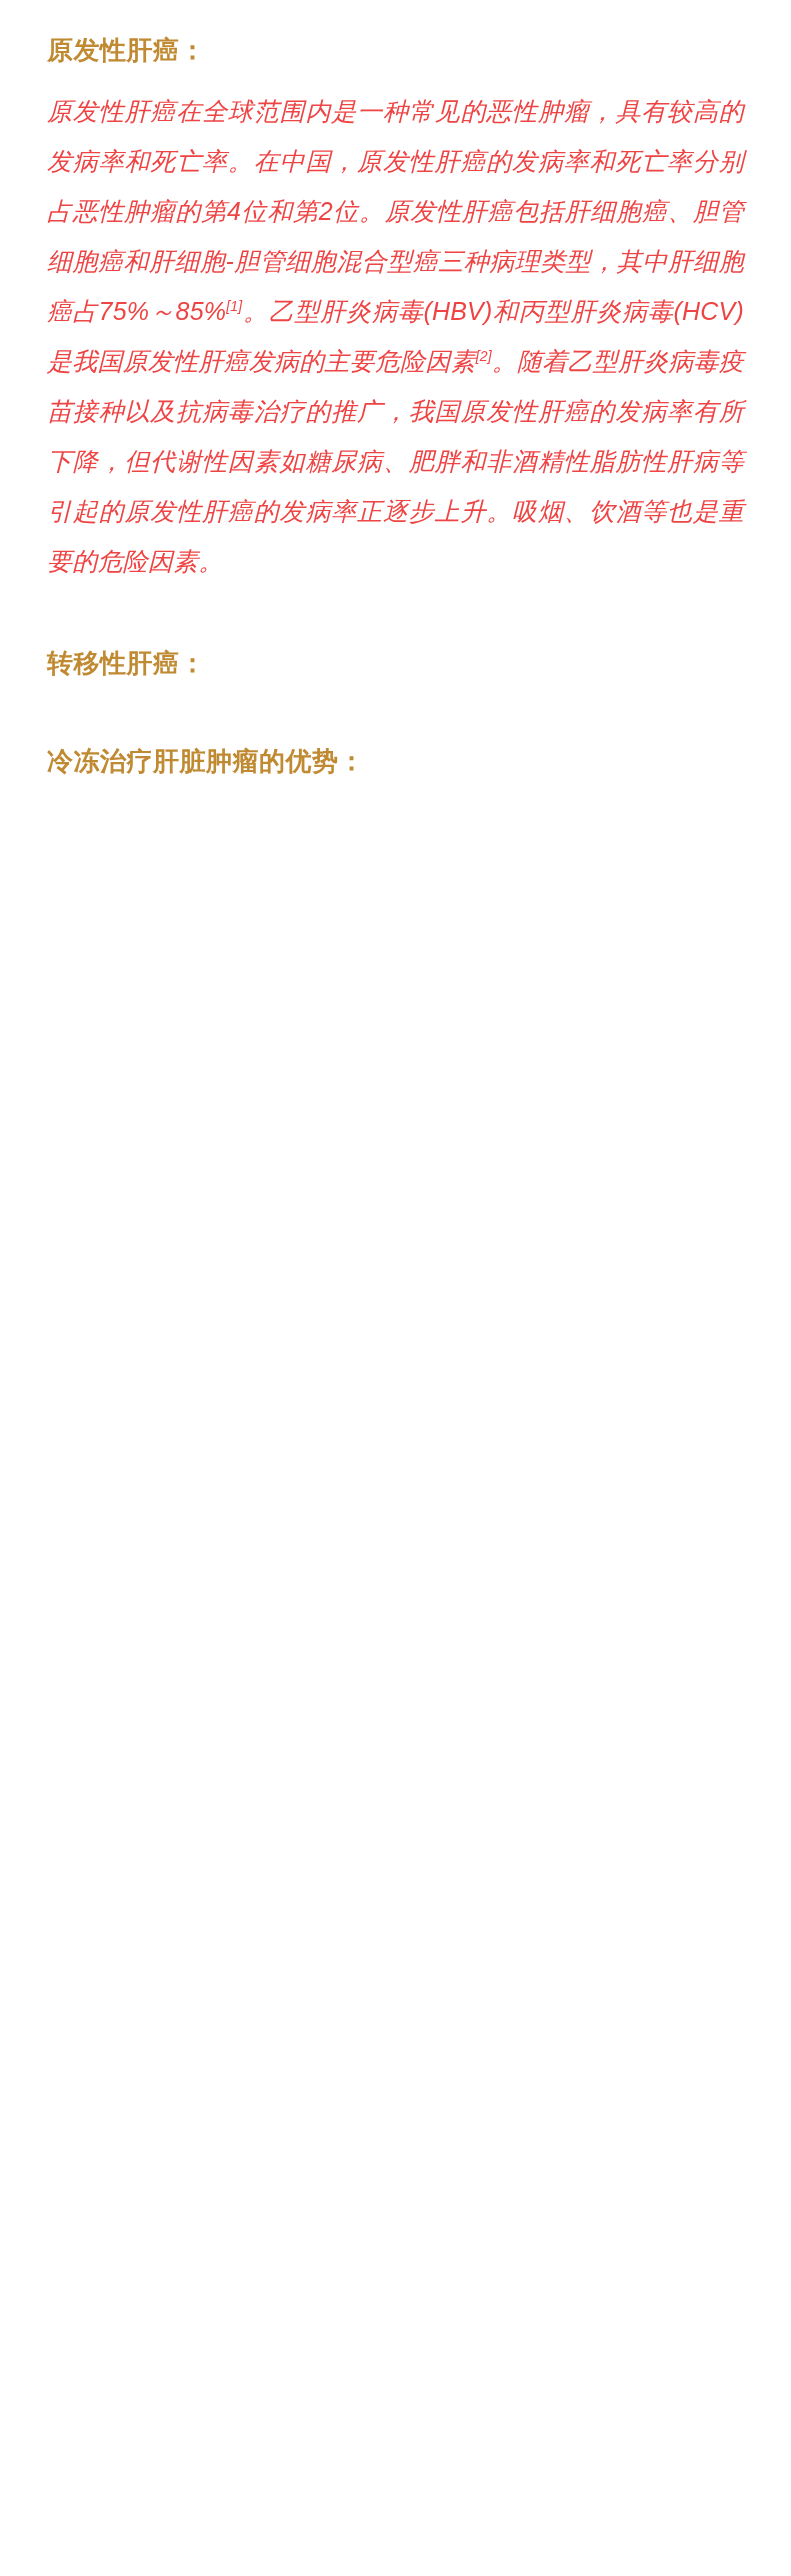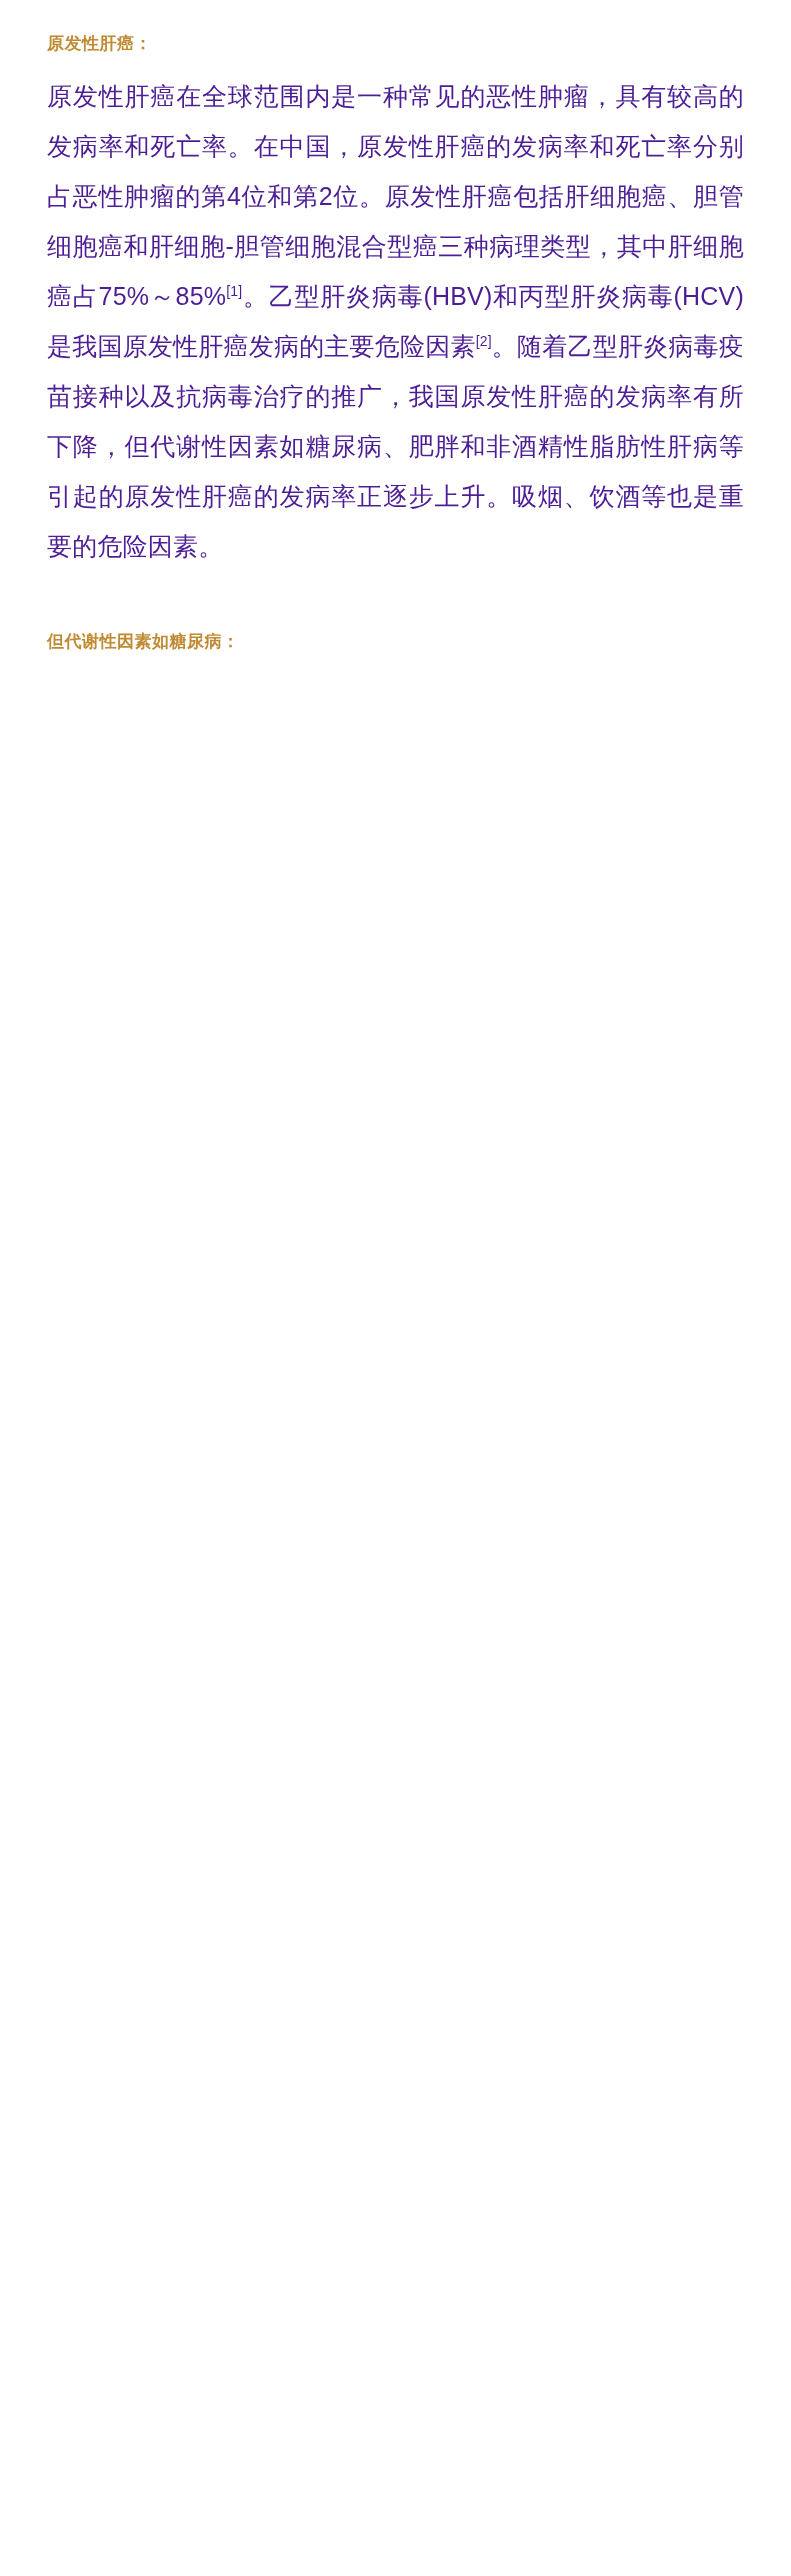--- a/index.html
+++ b/index.html
@@ -20,54 +20,56 @@
     padding: 30px 47px 40px 47px;
     background: #ffffff;
   }
   .section {
     margin-bottom: 57px;
   }
   .section:last-child {
     margin-bottom: 0;
   }
   .section-heading {
-    font-size: 17px;
+    font-size: 26px;
     font-weight: bold;
     color: #c08a33;
     letter-spacing: 0.5px;
     margin: 0 0 14px 0;
     line-height: 1.6;
   }
   .section-body {
     font-size: 25px;
     line-height: 2.0;
-    color: #4c1d95;
+    color: #ef4444;
     text-align: justify;
     text-justify: inter-ideograph;
     margin: 0;
     letter-spacing: 0.2px;
     white-space: pre-wrap;
+    font-style: italic;
   }
   sup {
     font-size: 14px;
     vertical-align: super;
     line-height: 0;
   }
 </style>
 </head>
 <body>
 
 <div class="page">
 
   <div class="section">
     <h2 class="section-heading">原发性肝癌：</h2>
     <p class="section-body">原发性肝癌在全球范围内是一种常见的恶性肿瘤，具有较高的发病率和死亡率。在中国，原发性肝癌的发病率和死亡率分别占恶性肿瘤的第4位和第2位。原发性肝癌包括肝细胞癌、胆管细胞癌和肝细胞-胆管细胞混合型癌三种病理类型，其中肝细胞癌占75%～85%<sup>[1]</sup>。乙型肝炎病毒(HBV)和丙型肝炎病毒(HCV)是我国原发性肝癌发病的主要危险因素<sup>[2]</sup>。随着乙型肝炎病毒疫苗接种以及抗病毒治疗的推广，我国原发性肝癌的发病率有所下降，但代谢性因素如糖尿病、肥胖和非酒精性脂肪性肝病等引起的原发性肝癌的发病率正逐步上升。吸烟、饮酒等也是重要的危险因素。</p>
   </div>
 
   <div class="section">
+    <h2 class="section-heading">转移性肝癌：</h2>
   </div>
 
   <div class="section">
-    <h2 class="section-heading">但代谢性因素如糖尿病：</h2>
+    <h2 class="section-heading">冷冻治疗肝脏肿瘤的优势：</h2>
   </div>
 
 </div>
 
 
 </body></html>

